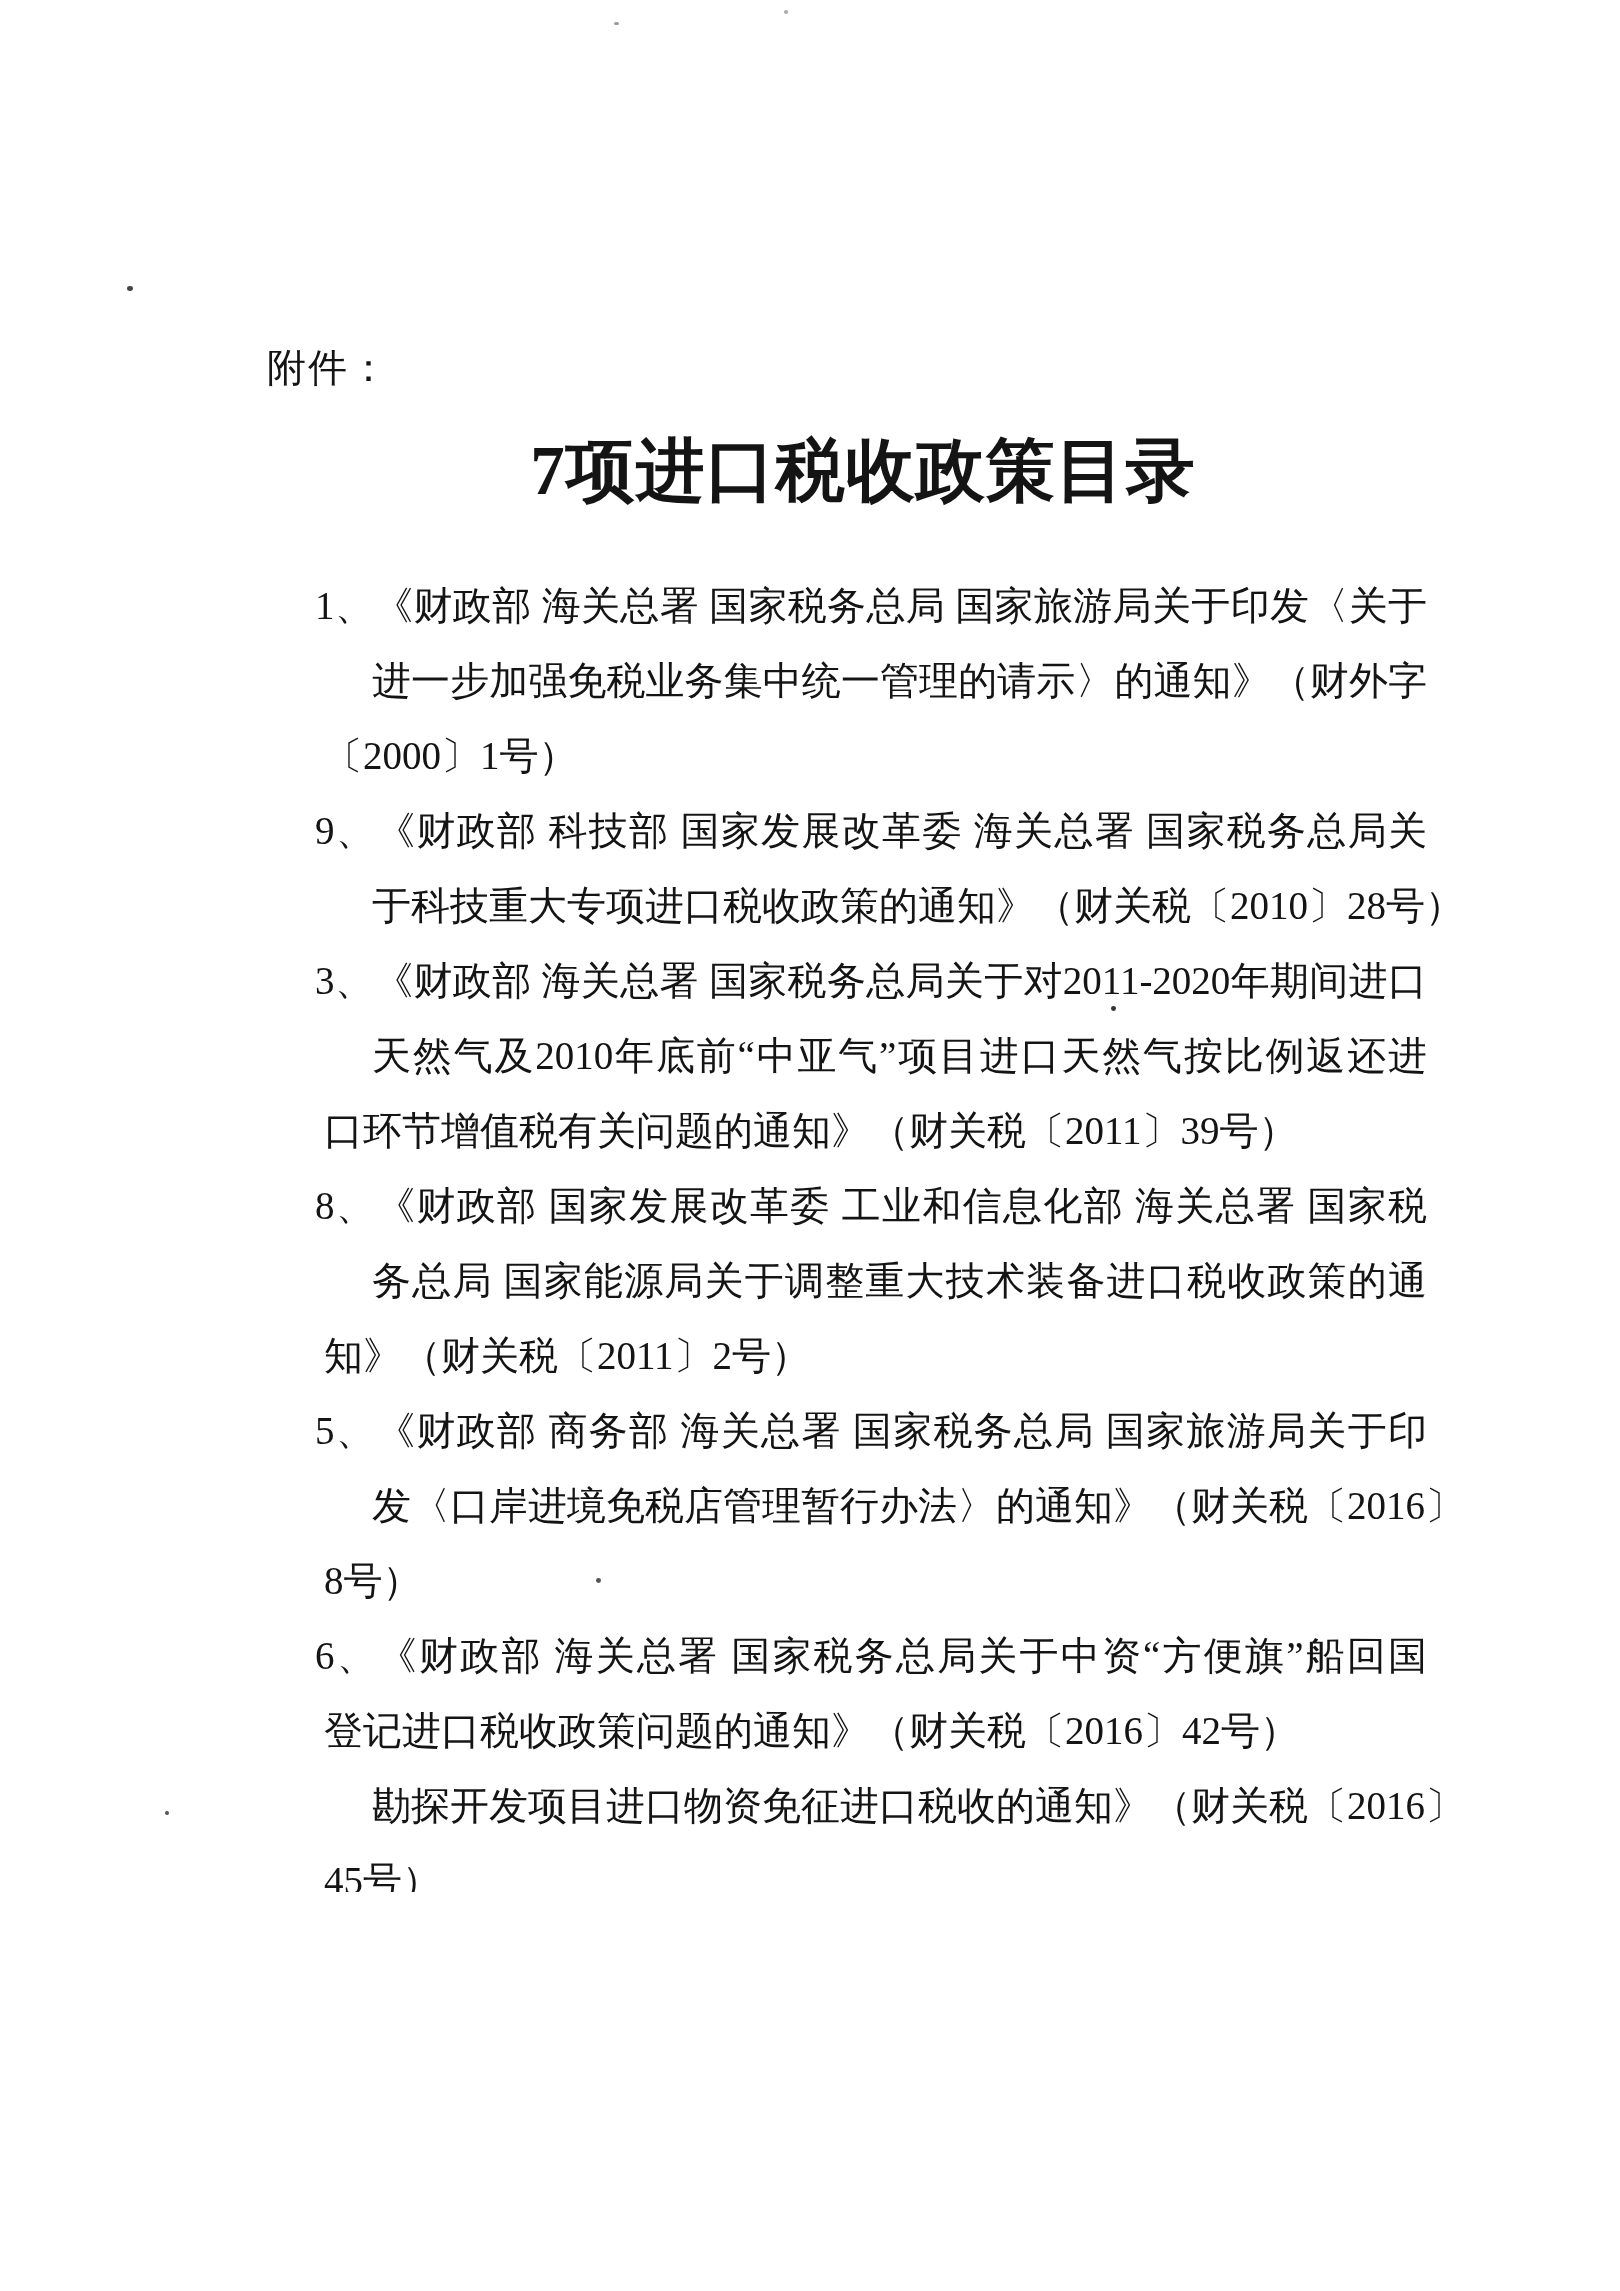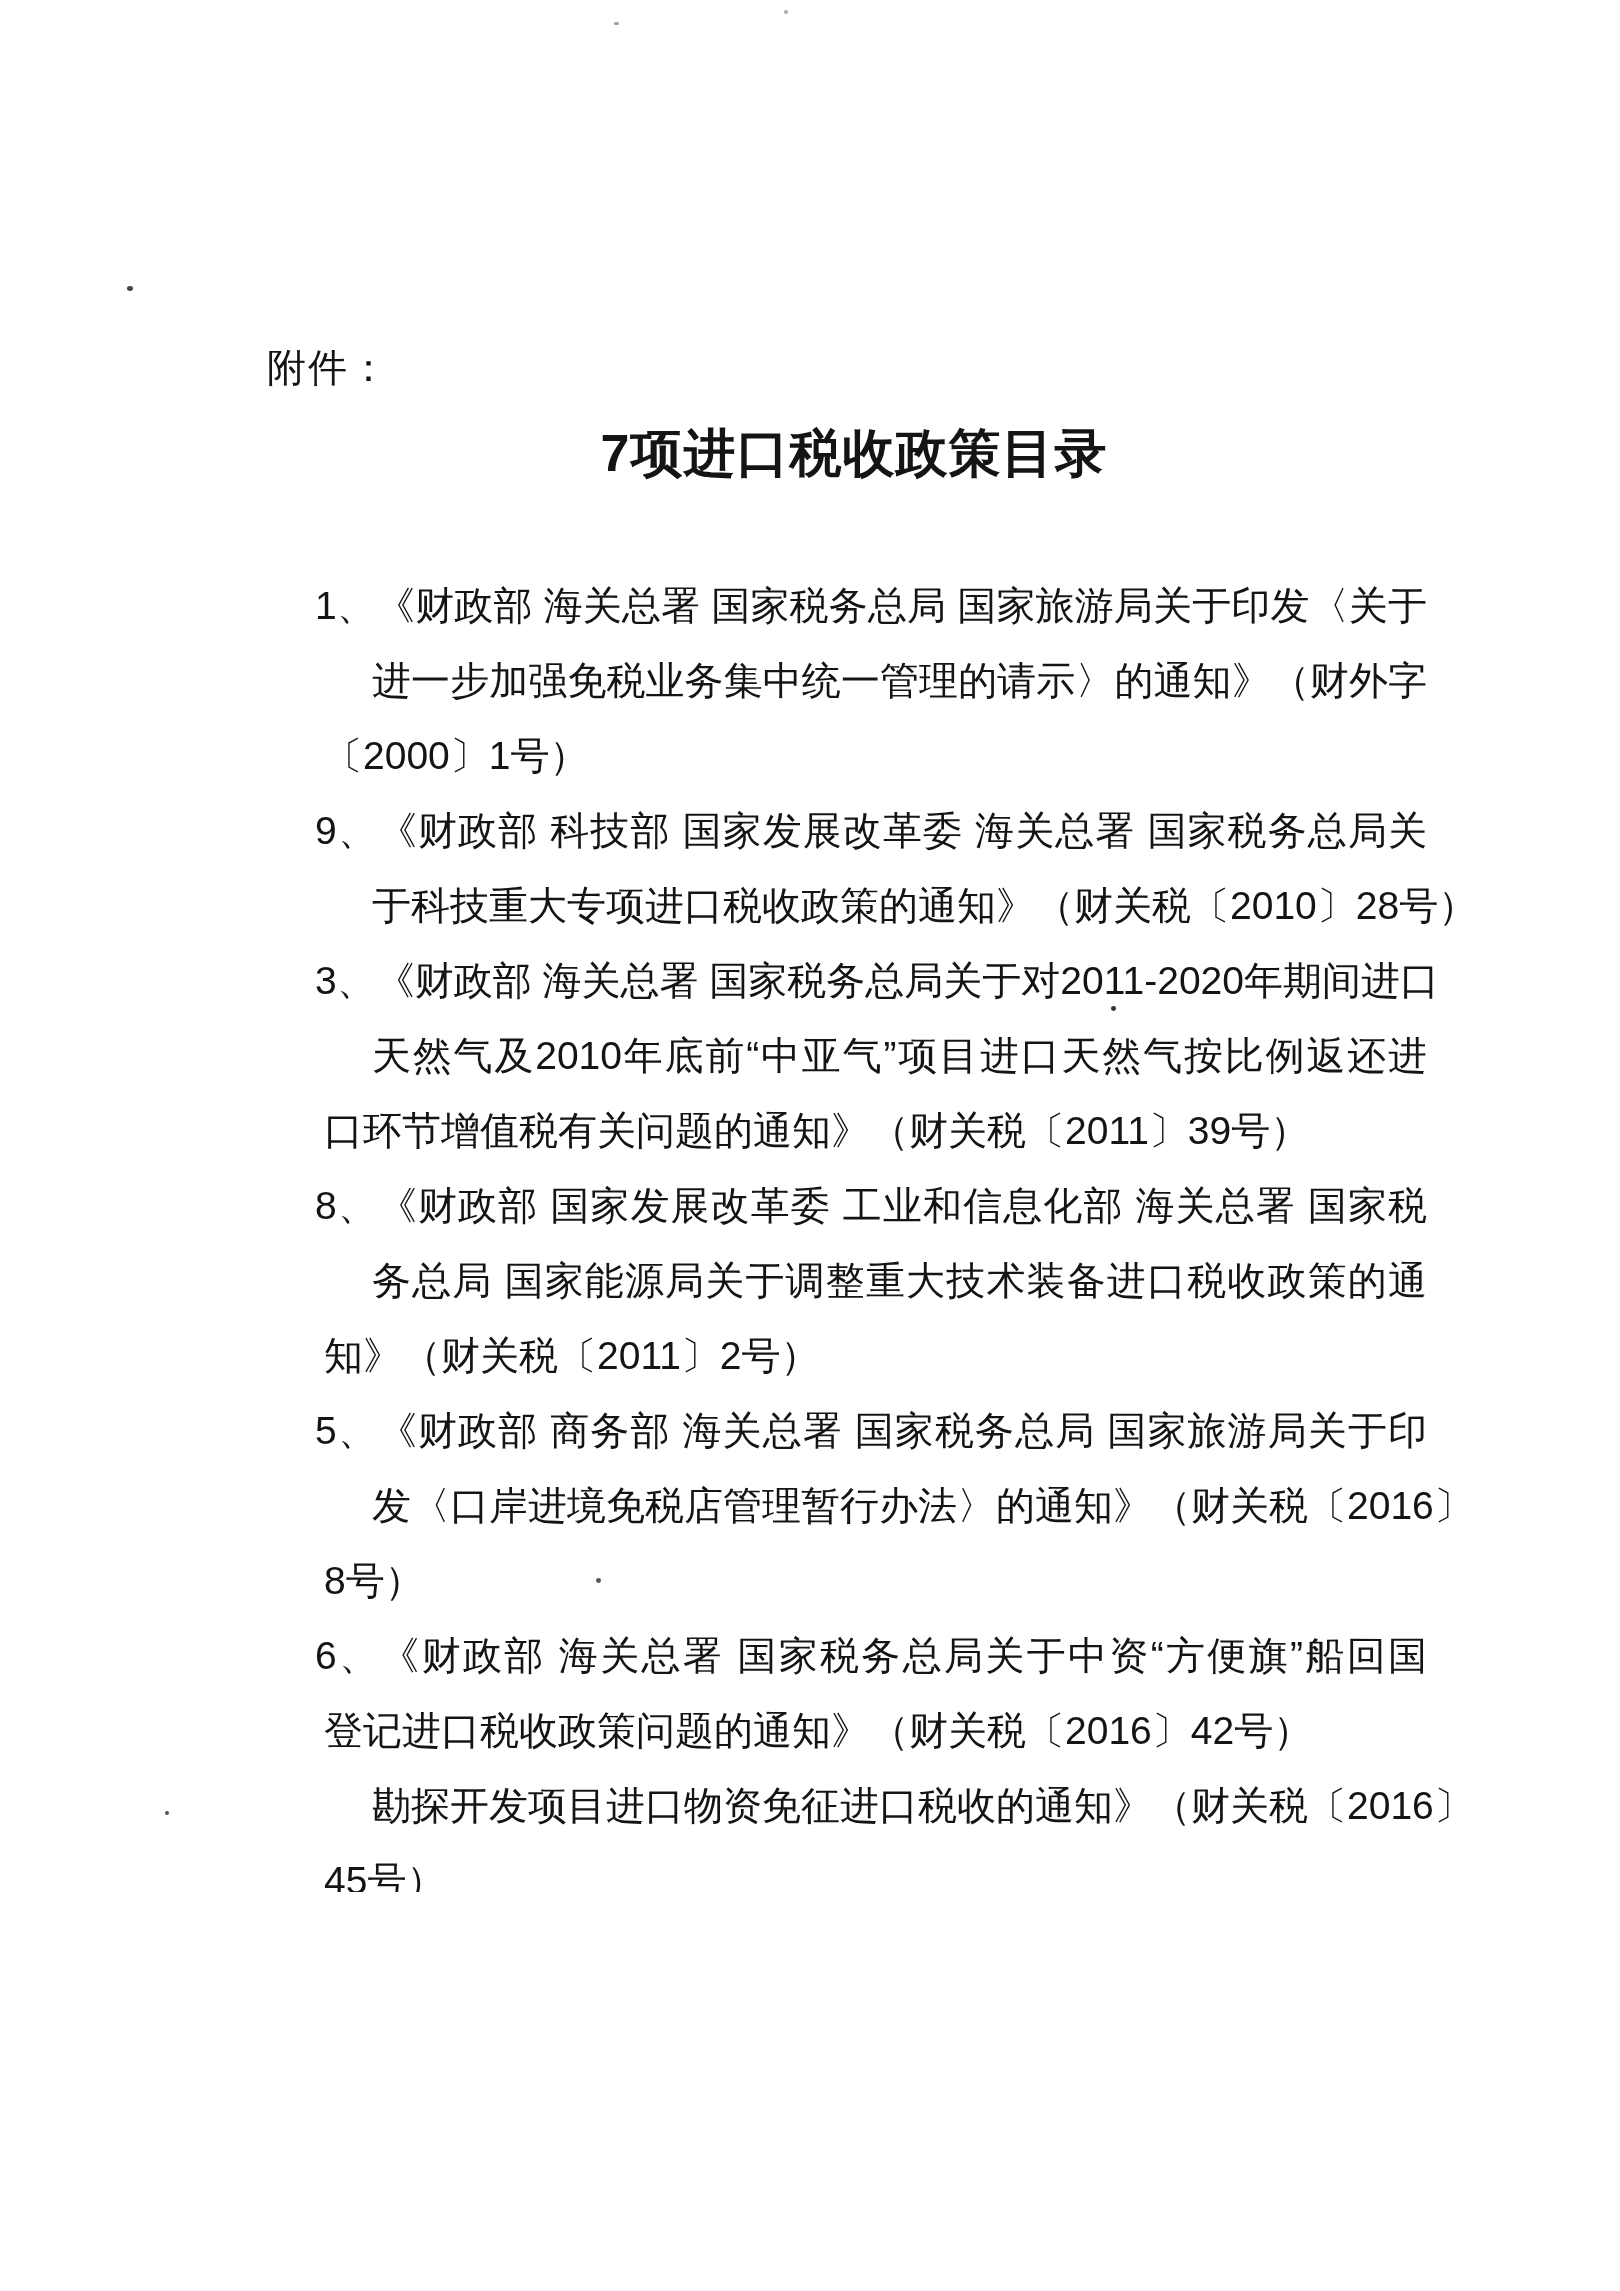--- a/index.html
+++ b/index.html
@@ -6,39 +6,39 @@
     margin: 0;
     padding: 0;
     background: #ffffff;
   }
   .page {
     position: relative;
     width: 1620px;
     height: 1892px;
     background: #ffffff;
     color: #141414;
-    font-family: Liberation Sans, sans-serif;
+    font-family: Liberation Serif, serif;
     overflow: hidden;
   }
   .attachment-label {
     position: absolute;
     left: 267px;
     top: 345px;
     font-size: 39px;
     line-height: 1.2;
     letter-spacing: 2px;
   }
   .doc-title {
     position: absolute;
     left: 267px;
     top: 418px;
     width: 1160px;
-    margin: 7px;
+    margin: 16px;
     text-align: center;
-    font-size: 52px;
+    font-size: 69px;
     font-weight: bold;
     line-height: 1.1;
     letter-spacing: 1px;
   }
   .policy-list {
     position: absolute;
     left: 267px;
     top: 568px;
     width: 1160px;
     font-size: 39px;

